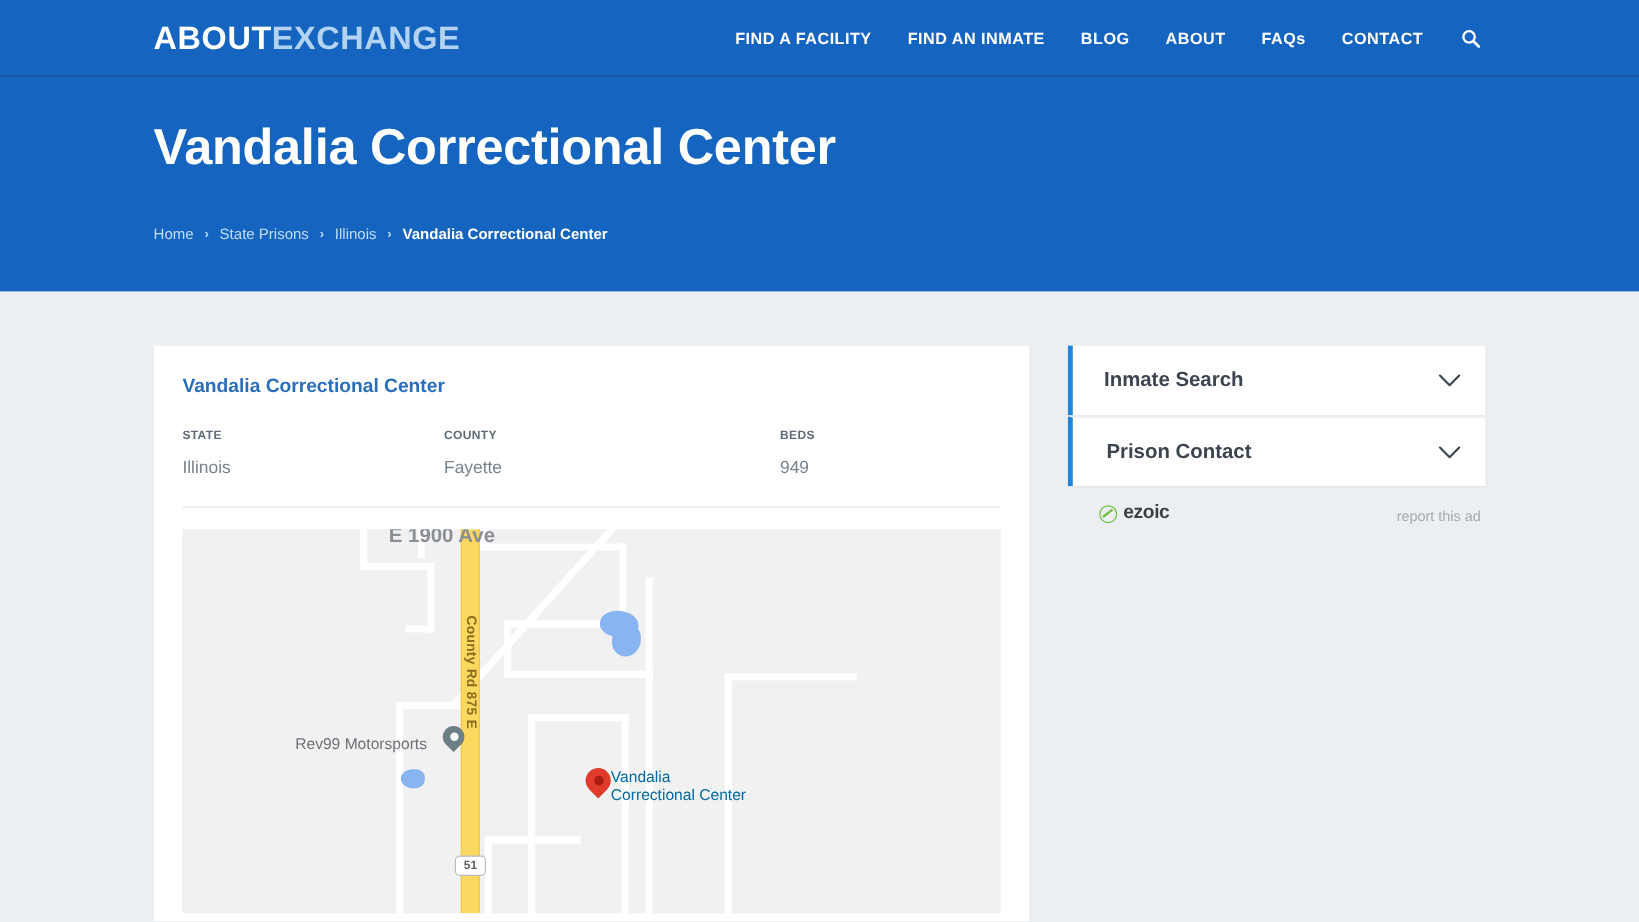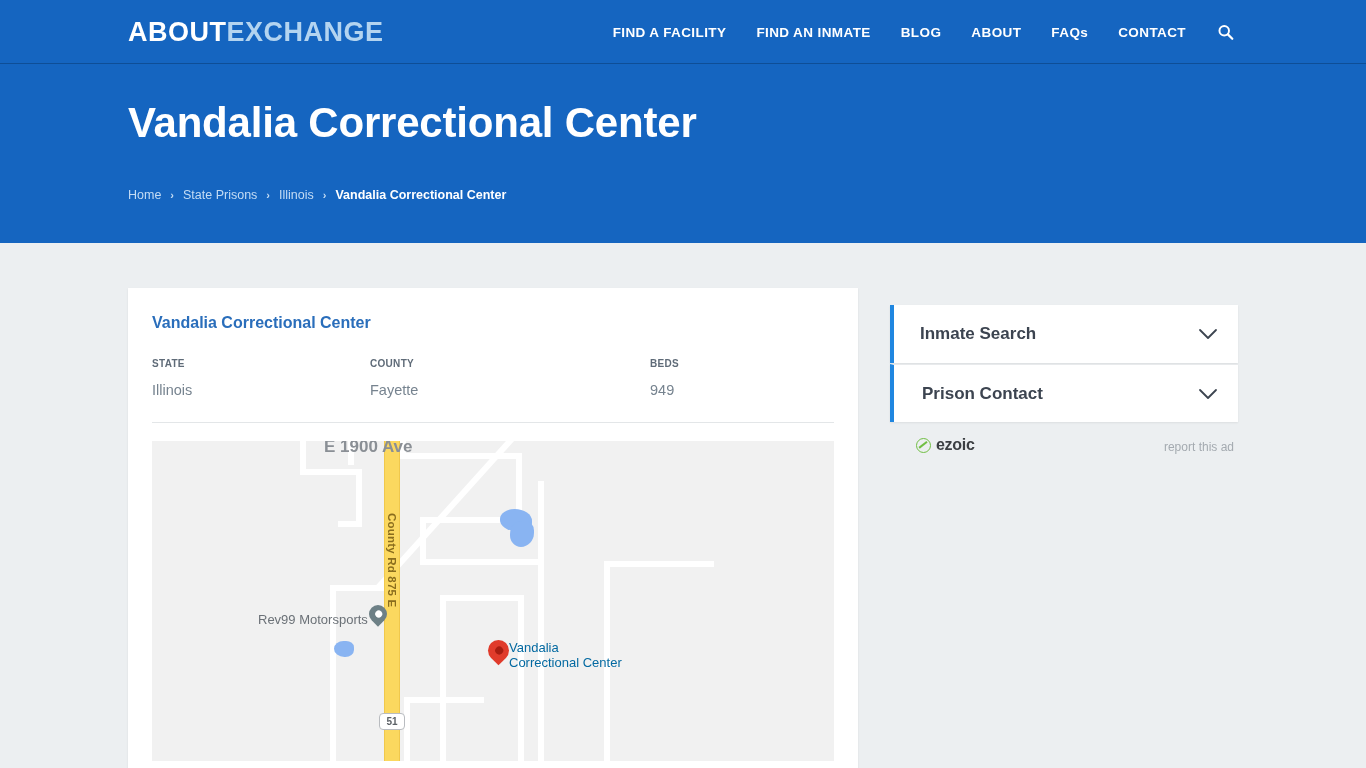--- a/index.html
+++ b/index.html
@@ -215,21 +215,21 @@
   .pin.red::after  { background: #a71d11; left: 6.5px; top: 6.5px; width: 8px; height: 8px; }
   .pin-label {
     position: absolute;
     color: #0369a1;
     font-size: 13px;
     line-height: 14.5px;
     white-space: nowrap;
   }
 
   
-  .sidebar { width: 396px; margin-top: 17px; }
+  .sidebar { width: 396px; }
   .accordion {
     background: #ffffff;
     border-left: 4px solid #1f86e0;
     height: 58px;
     display: flex;
     align-items: center;
     justify-content: space-between;
     padding: 0 20px 0 26px;
     cursor: pointer;
     box-shadow: 0 1px 2px rgba(0,0,0,0.07);
@@ -375,21 +375,21 @@
       <div class="water" style="left:348px; top:68px; width:32px; height:22px; border-radius:50% 60% 40% 55%;"></div>
       <div class="water" style="left:358px; top:80px; width:24px; height:26px; border-radius:55% 40% 60% 50%;"></div>
       <div class="water" style="left:182px; top:200px; width:20px; height:16px; border-radius:55% 45% 50% 60%;"></div>
 
       <div class="highway" style="left:232px; top:0; width:16px; height:320px;"></div>
       <div class="hwy-label" style="left:234px; top:72px;">County Rd 875 E</div>
       <div class="shield" style="left:227px; top:272px;">51</div>
 
       <div class="street-label" style="left:172px; top:-4px;">E 1900 Ave</div>
 
-      <div class="poi-label" style="left:106px; top:171px;text-align:center;">Rev99 Motorsports</div>
+      <div class="poi-label" style="left:94px; top:171px;text-align:center;">Rev99 Motorsports</div>
       <div class="pin gray" style="left:217px; top:164px;"></div>
 
       <div class="pin red" style="left:336px; top:199px;"></div>
       <div class="pin-label" style="left:357px; top:200px;">
         <div>Vandalia</div>
         <div>Correctional Center</div>
       </div>
     </div>
   </section>
 

